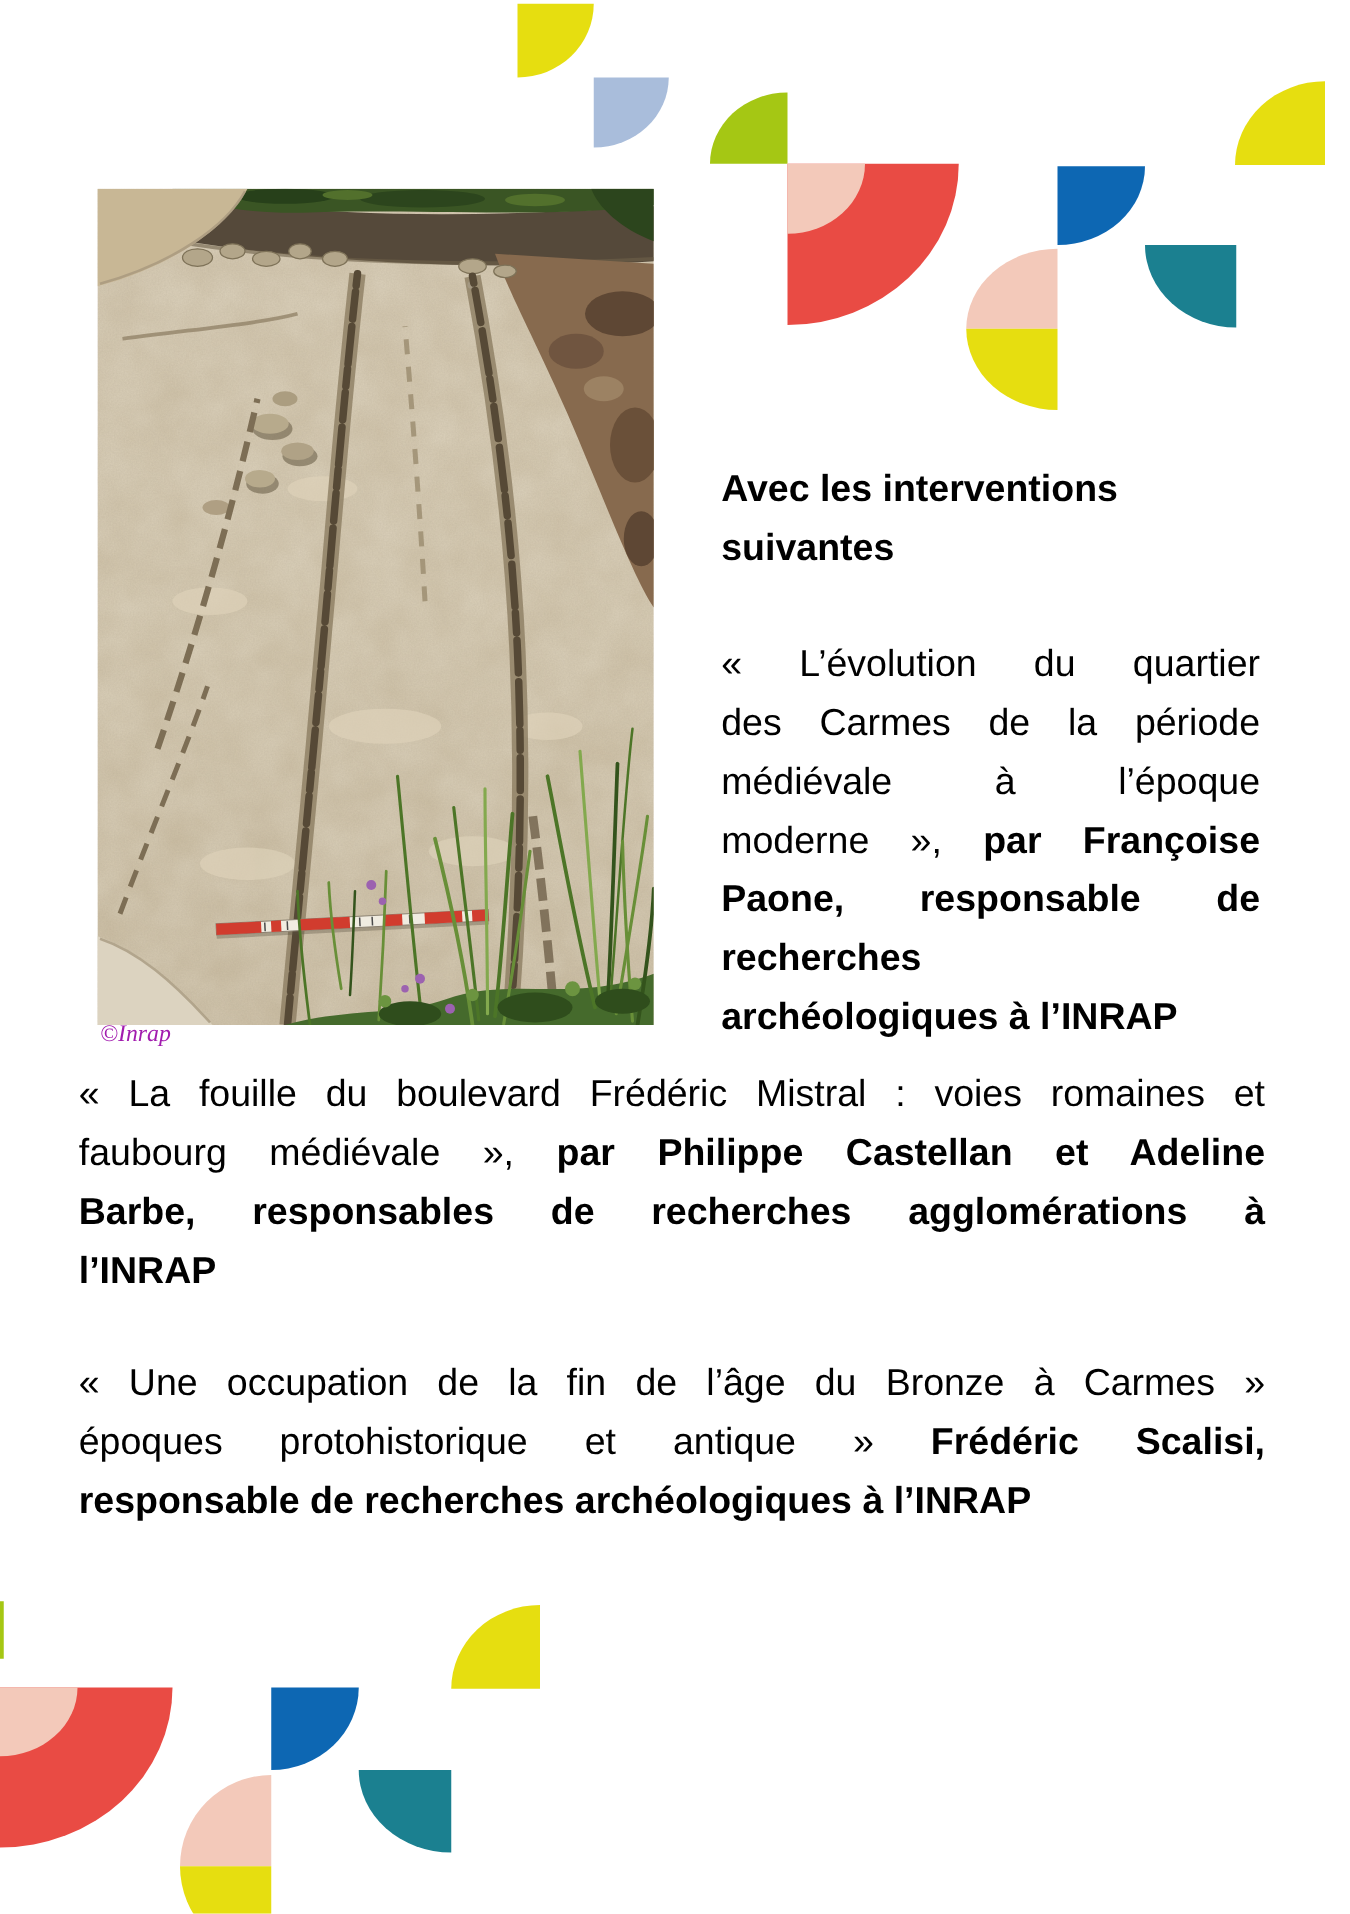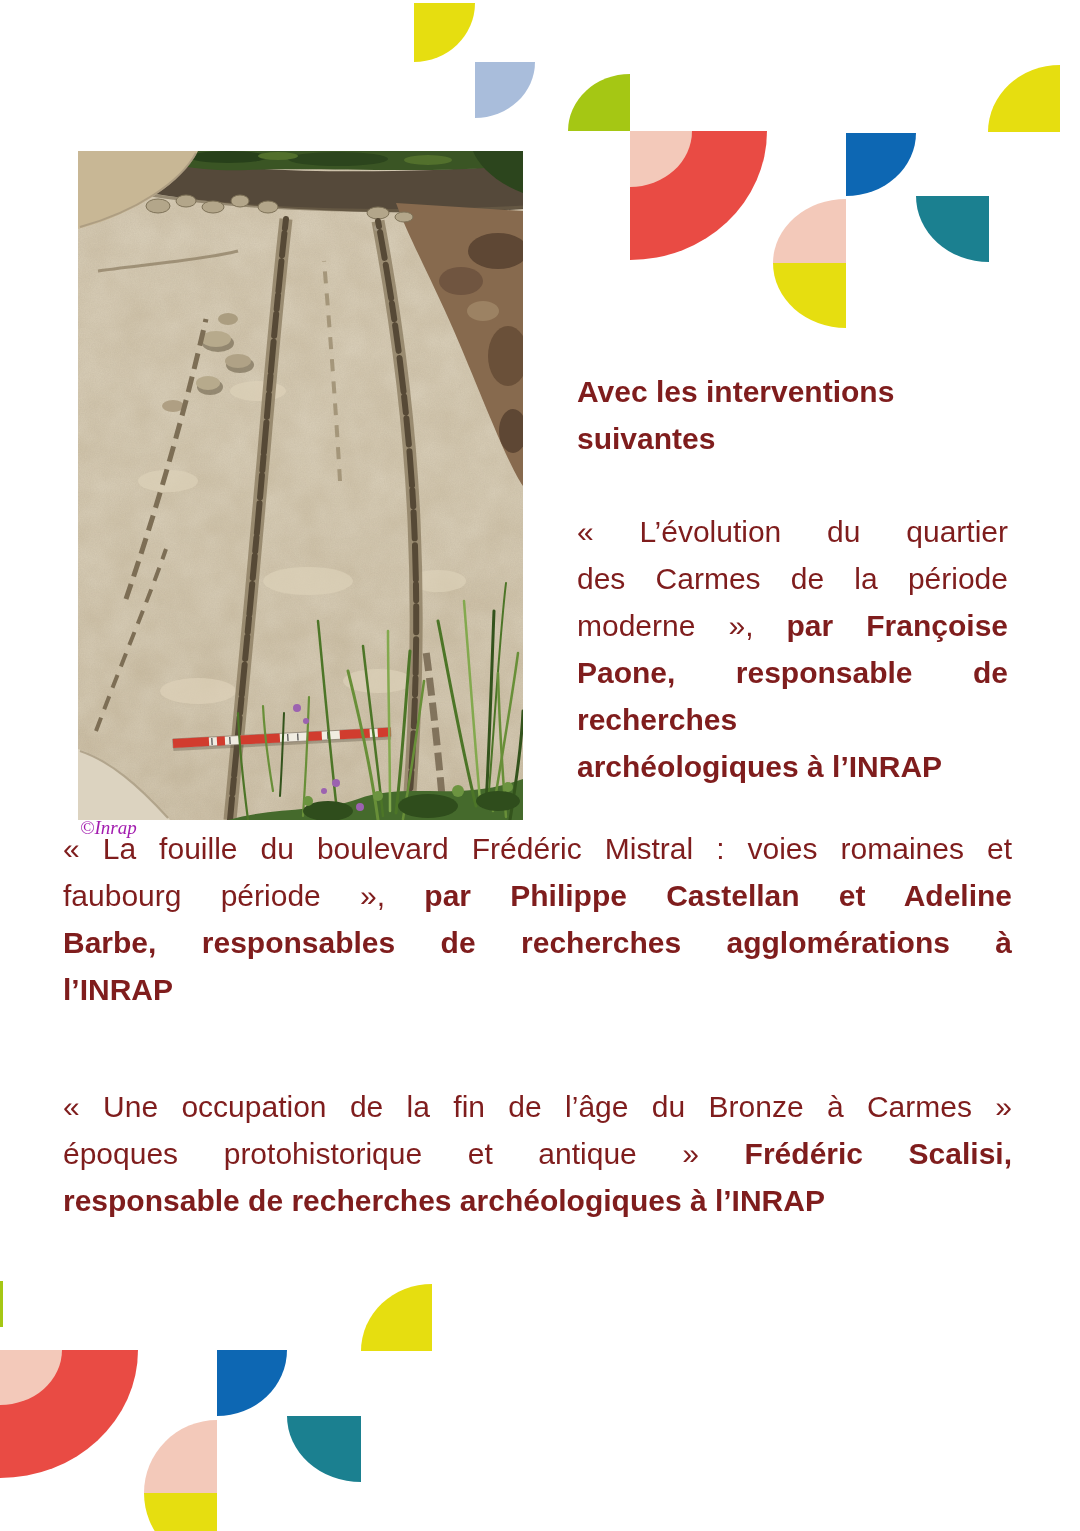--- a/index.html
+++ b/index.html
@@ -13,23 +13,23 @@
     color:#1b1b1b;
   }
   .shape{position:absolute;}
   .photo{position:absolute;left:78px;top:151px;width:445px;height:669px;}
   .photo svg{display:block;}
   .caption{
     position:absolute;left:80px;top:817px;
     font-family:"Liberation Serif","DejaVu Serif",serif;
     font-style:italic;font-size:19px;color:#a21caf;
   }
-  .textblock{position:absolute;font-size:30px;line-height:47px;color:#7f1d1d;}
+  .textblock{position:absolute;font-size:30px;line-height:47px;color:#000000;}
   .tb-rightcol{left:577px;top:368px;width:431px;}
-  .tb-para2{left:63px;top:825px;width:949px;}
+  .tb-para2{left:63px;top:852px;width:949px;}
   .tb-para3{left:63px;top:1083px;width:949px;}
   .block-gap{height:46px;}
   .tl{min-height:47px;text-align:left;}
   .tl.j{text-align:justify;text-align-last:justify;}
   .tl span{white-space:pre-wrap;}
   .tl .b{font-weight:700;}
 </style>
 </head>
 <body>
 
@@ -204,30 +204,31 @@
 
   <div class="textblock tb-rightcol">
     <div>
         <div class="tl"><span class="b">Avec les interventions</span></div>
         <div class="tl"><span class="b">suivantes</span></div>
       </div>
     <div class="block-gap"></div>
     <div>
         <div class="tl j"><span>« L’évolution du quartier</span></div>
         <div class="tl j"><span>des Carmes de la période</span></div>
+        <div class="tl j"><span>médiévale à l’époque</span></div>
         <div class="tl j"><span>moderne »,</span><span class="b"> par Françoise</span></div>
         <div class="tl j"><span class="b">Paone, responsable de</span></div>
         <div class="tl"><span class="b">recherches</span></div>
         <div class="tl"><span class="b">archéologiques à l’INRAP</span></div>
       </div>
   </div>
 
   <div class="textblock tb-para2">
       <div class="tl j"><span>« La fouille du boulevard Frédéric Mistral : voies romaines et</span></div>
-      <div class="tl j"><span>faubourg période »,</span><span class="b"> par Philippe Castellan et Adeline</span></div>
+      <div class="tl j"><span>faubourg médiévale »,</span><span class="b"> par Philippe Castellan et Adeline</span></div>
       <div class="tl j"><span class="b">Barbe, responsables de recherches agglomérations à</span></div>
       <div class="tl"><span class="b">l’INRAP</span></div>
     </div>
 
   <div class="textblock tb-para3">
       <div class="tl j"><span>« Une occupation de la fin de l’âge du Bronze à Carmes »</span></div>
       <div class="tl j"><span>époques protohistorique et antique »</span><span class="b"> Frédéric Scalisi,</span></div>
       <div class="tl"><span class="b">responsable de recherches archéologiques à l’INRAP</span></div>
     </div>
 

